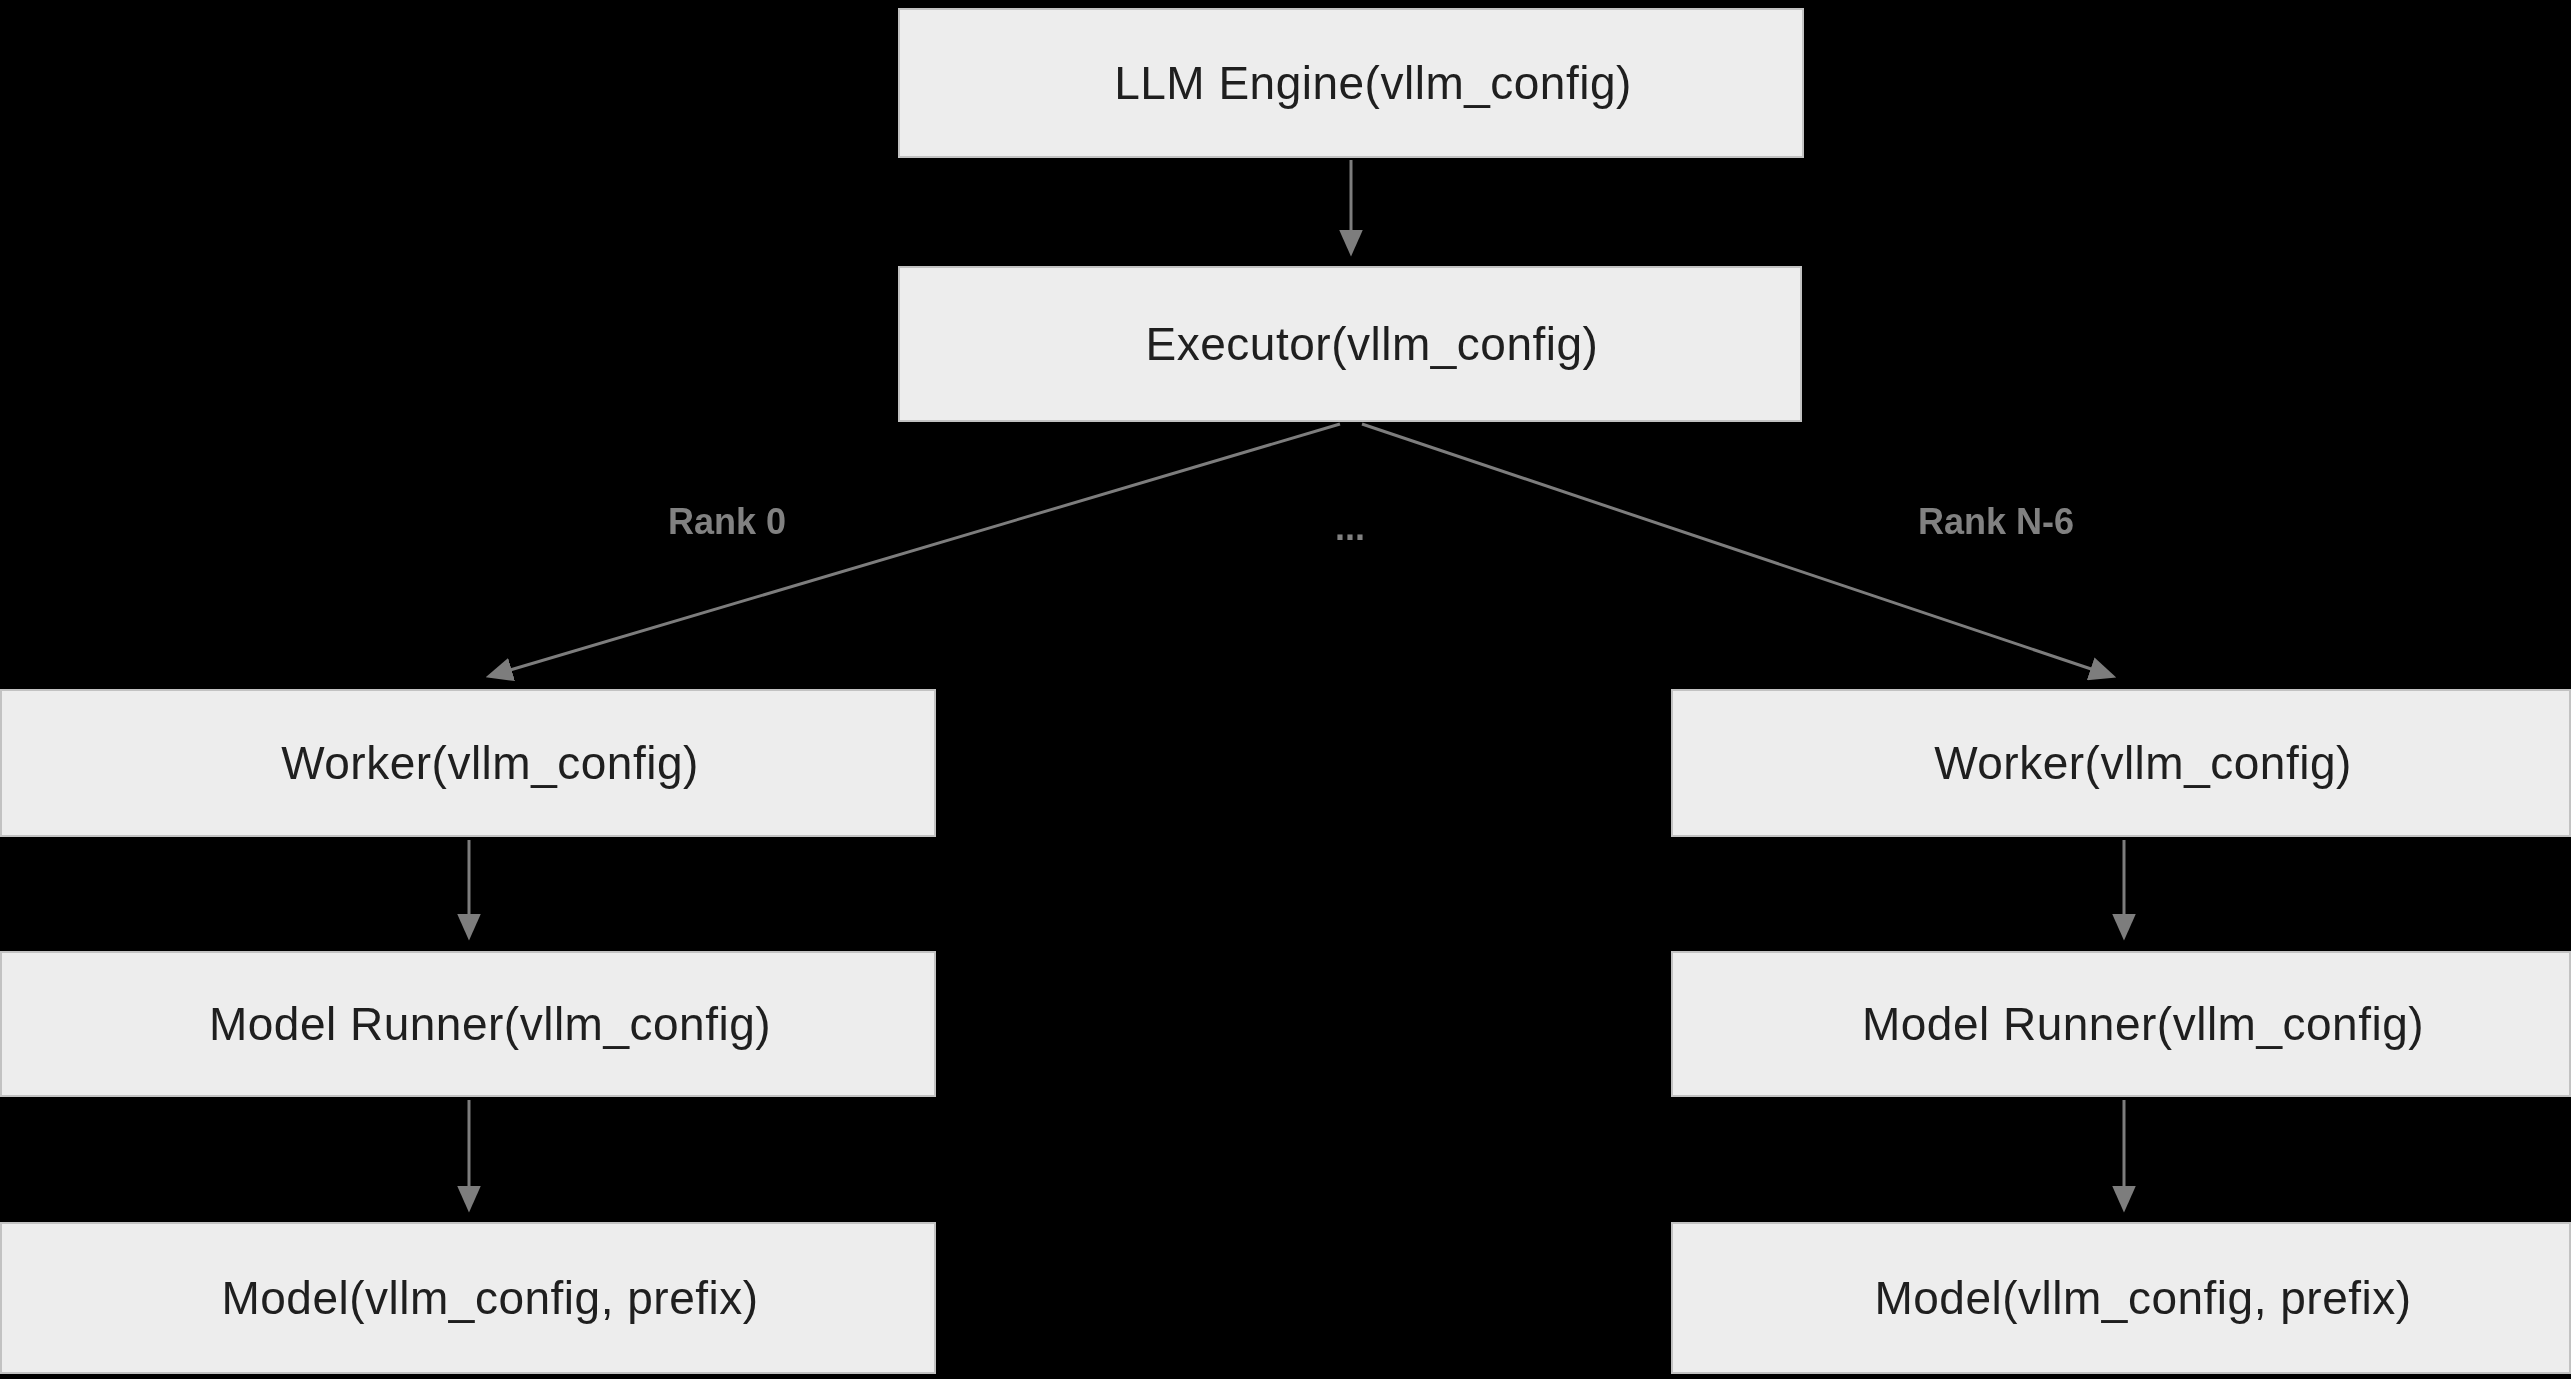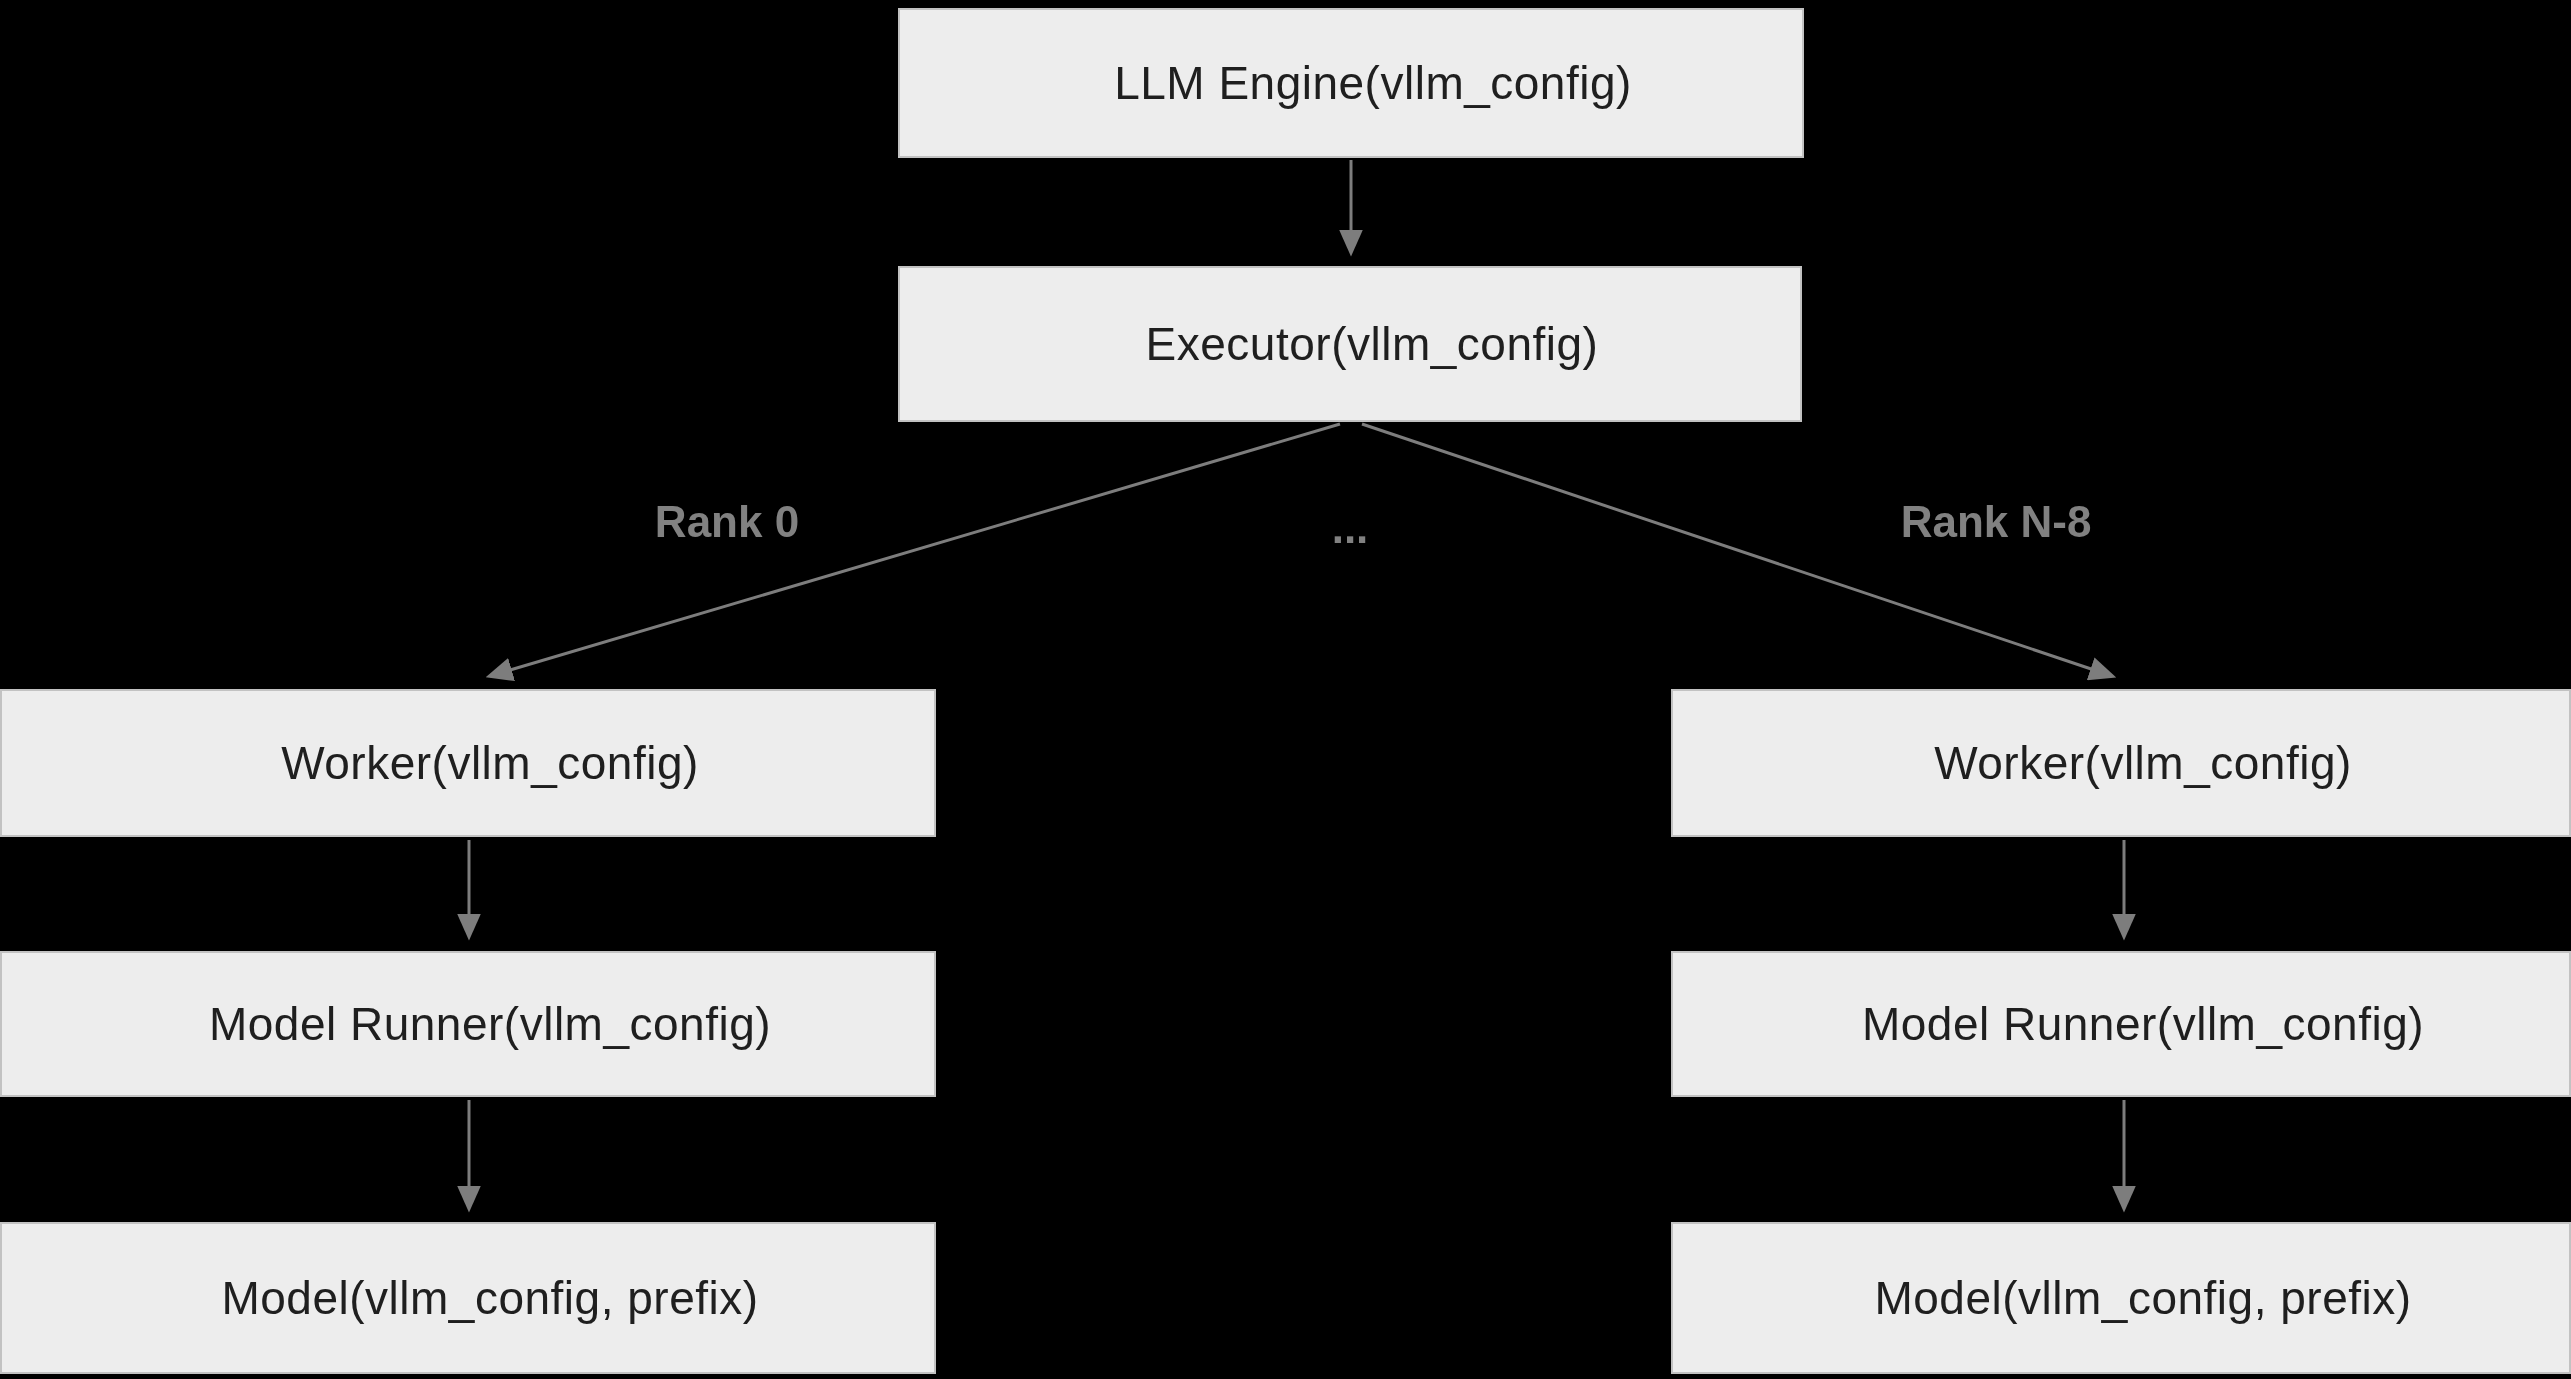--- a/index.html
+++ b/index.html
@@ -34,21 +34,21 @@
   .node .label {
     color: #1f1f1f;
     font-size: 46px;
     font-weight: 500;
     letter-spacing: 0.5px;
     white-space: nowrap;
   }
   .edge-label {
     position: absolute;
     color: #818181;
-    font-size: 44px;
+    font-size: 36px;
     font-weight: 600;
     white-space: nowrap;
     transform: translate(-50%, -50%);
   }
 
   
   #node-llm-engine      { left: 898px;  top: 8px;    width: 906px; height: 150px; }
   #node-executor        { left: 898px;  top: 266px;  width: 904px; height: 156px; }
   #node-worker-left     { left: 0px;    top: 689px;  width: 936px; height: 148px; }
   #node-worker-right    { left: 1671px; top: 689px;  width: 900px; height: 148px; }
@@ -118,15 +118,15 @@
   </div>
 
   <div class="node" id="node-model-right">
     <span class="label">Model(vllm_config, prefix)</span>
   </div>
 
   <div class="edge-label" id="edge-label-rank0">Rank 0</div>
 
   <div class="edge-label" id="edge-label-ellipsis">...</div>
 
-  <div class="edge-label" id="edge-label-rankn">Rank N-8</div>
+  <div class="edge-label" id="edge-label-rankn">Rank N-6</div>
 
 </div>
 
 </body></html>

